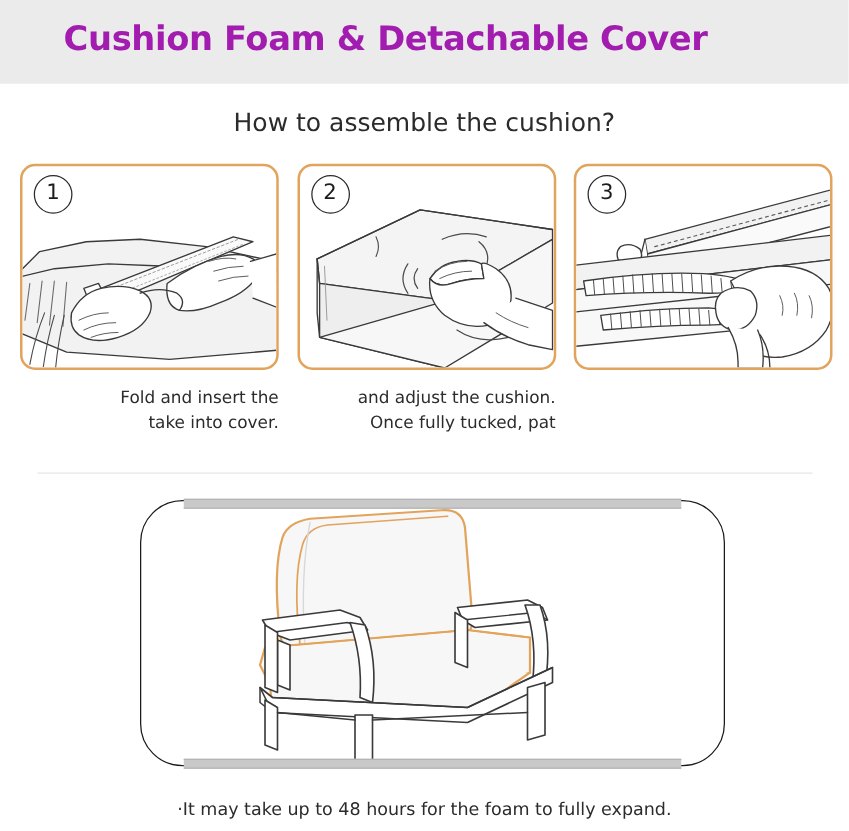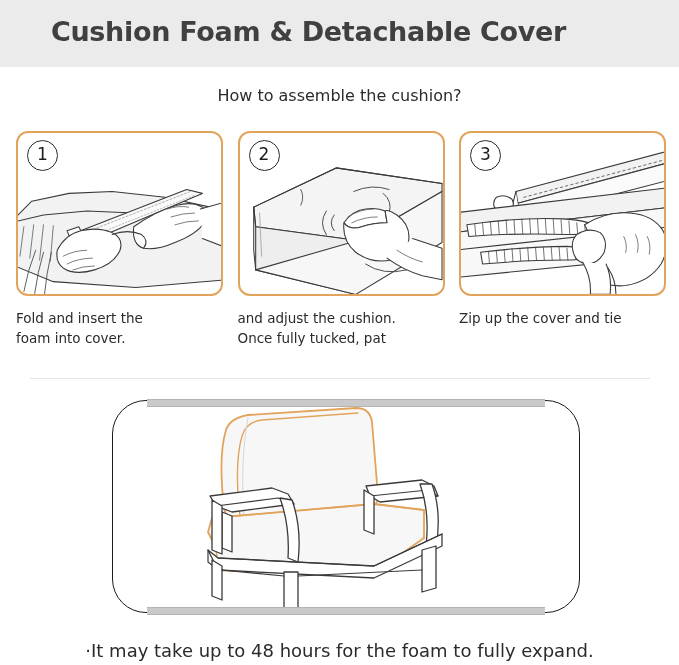--- a/index.html
+++ b/index.html
@@ -24,31 +24,31 @@
     background: #ebebeb;
   }
   .header-title {
     position: absolute;
     left: 0; top: 16px;
     width: 617px;
     text-align: center;
     font-size: 27px;
     font-weight: bold;
     letter-spacing: -0.3px;
-    color: #404040;
+    color: #a21caf;
     white-space: nowrap;
   }
 
   
   .subtitle {
     position: absolute;
     left: 0; top: 86px;
     width: 679px;
     text-align: center;
-    font-size: 16px;
+    font-size: 20px;
     color: #2b2b2b;
     white-space: nowrap;
   }
 
   
   .steps {
     position: absolute;
     left: 16px; top: 131px;
     width: 650px;
     display: flex;
@@ -82,21 +82,21 @@
     z-index: 4;
     background: transparent;
   }
   .art {
     position: absolute;
     left: 0; top: 0;
     width: 100%; height: 100%;
   }
   .step-caption {
     margin-top: 13px;
-    text-align: left;
+    text-align: right;
     font-size: 13.5px;
     line-height: 1.45;
     color: #2b2b2b;
   }
 
   
   .divider {
     position: absolute;
     left: 30px; top: 378px;
     width: 620px; height: 1px;
@@ -134,21 +134,21 @@
     left: 112px; top: 400px;
     width: 468px; height: 213px;
   }
 
   
   .footer-note {
     position: absolute;
     left: 0; top: 640px;
     width: 679px;
     text-align: center;
-    font-size: 18px;
+    font-size: 14px;
     color: #2b2b2b;
     white-space: nowrap;
   }
 </style>
 </head>
 <body>
 
 <div class="header-band"></div>
 <div class="header-title">Cushion Foam &amp; Detachable Cover</div>
 
@@ -183,21 +183,21 @@
           <path d="M40 120 Q48 104 64 100 Q82 96 96 102 Q108 108 104 120 Q98 134 78 140
                    Q58 146 46 138 Q38 132 40 120 Z" fill="#ffffff" stroke="#3a3a3a"></path>
           <path d="M46 126 Q58 120 70 120 M50 134 Q62 128 76 128 M56 140 Q66 136 78 136" stroke="#5a5a5a" stroke-width="0.8"></path>
           <path d="M96 104 Q112 98 126 104 Q134 110 128 118" stroke="#3a3a3a" fill="none"></path>
         </g>
       </svg>
       <div class="step-num">1</div>
     </div>
     <div class="step-caption">
       <div>Fold and insert the</div>
-      <div>foam into cover.</div>
+      <div>take into cover.</div>
     </div>
   </div>
 
   <div class="step">
     <div class="step-box">
       <svg class="art" viewBox="0 0 207 165" preserveAspectRatio="xMidYMid slice">
         <g fill="none" stroke="#3a3a3a" stroke-width="1.1" stroke-linejoin="round" stroke-linecap="round">
 
           <path d="M14 76 L98 36 L206 52 L206 60 L120 110 L16 96 Z" fill="#f4f4f5" stroke="#3a3a3a"></path>
 
@@ -298,21 +298,20 @@
 
           <path d="M124 132 Q132 146 132 160 L132 165 L152 165 Q154 148 148 134" fill="#ffffff" stroke="#3a3a3a"></path>
           <path d="M150 138 Q158 150 158 165" stroke="#3a3a3a" fill="none"></path>
 
           <path d="M166 106 Q170 114 168 122 M178 104 Q182 112 180 122 M190 106 Q194 114 192 124" stroke="#5a5a5a" stroke-width="0.8"></path>
         </g>
       </svg>
       <div class="step-num">3</div>
     </div>
     <div class="step-caption">
-      <div>Zip up the cover and tie</div>
     </div>
   </div>
 
 </div>
 
 <div class="divider"></div>
 
 <div class="chair-panel"></div>
 <svg class="chair-art" viewBox="0 0 468 213" preserveAspectRatio="xMidYMid meet">
   <g fill="none" stroke-linejoin="round" stroke-linecap="round">

